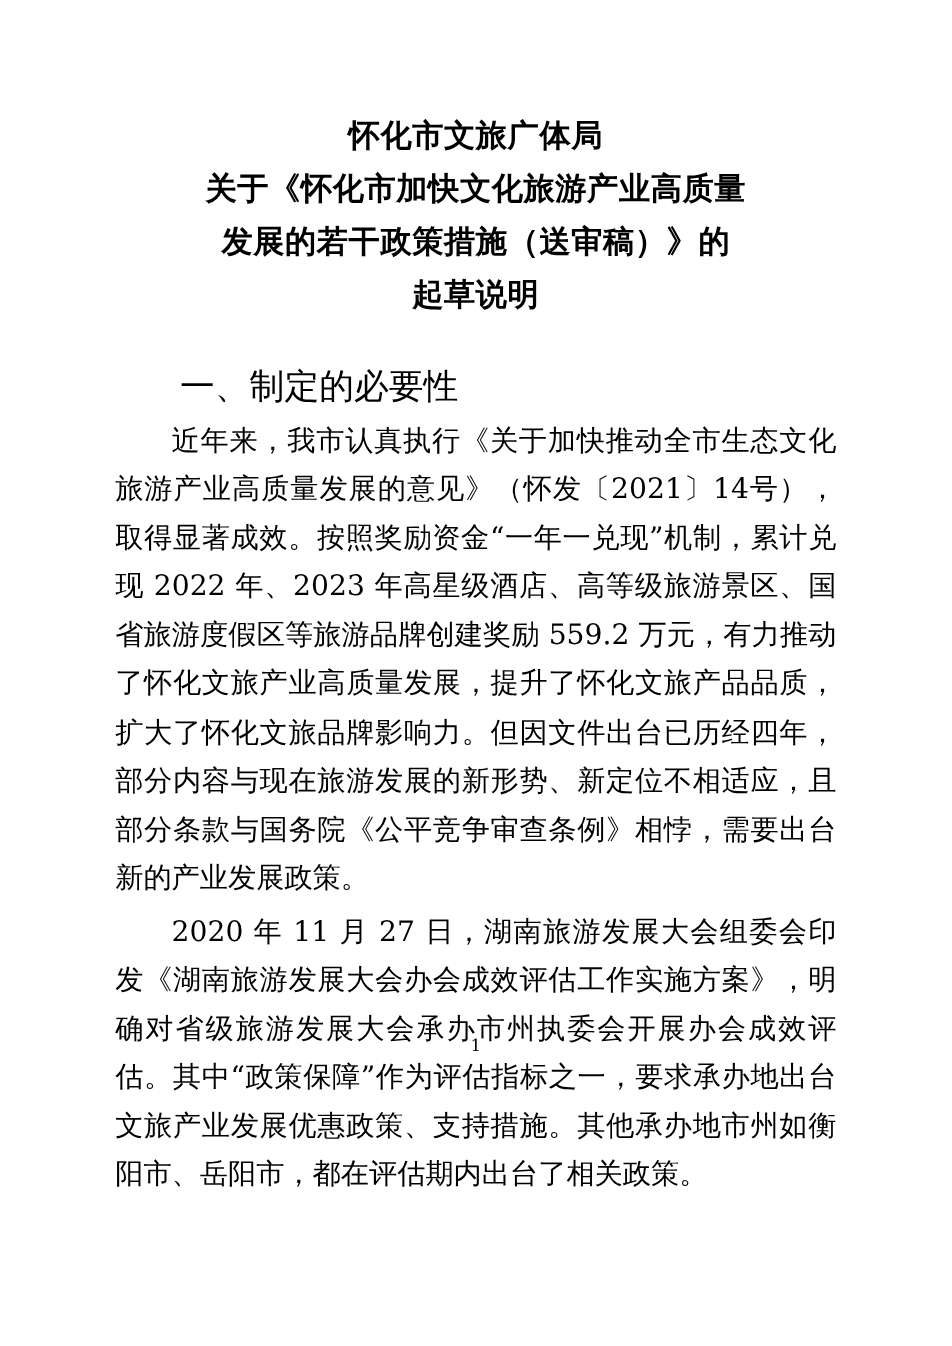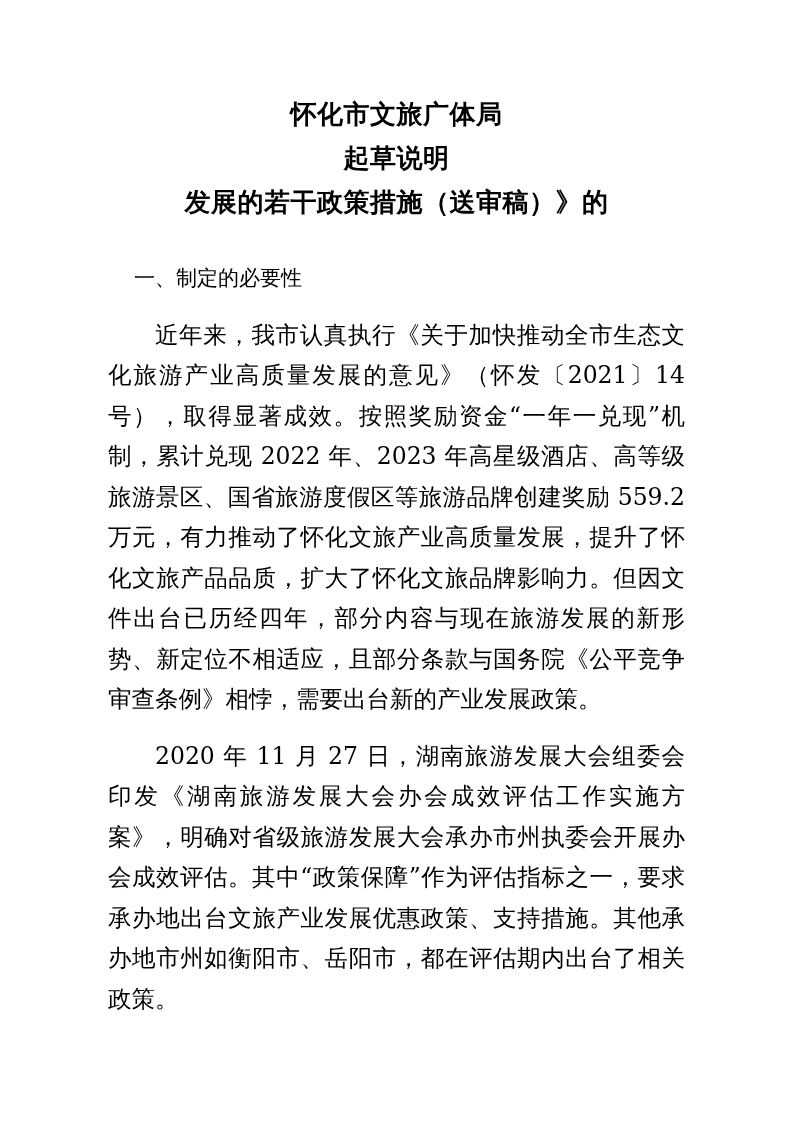--- a/index.html
+++ b/index.html
@@ -38,48 +38,49 @@
     margin-top: 14px;
     margin-bottom: 34px;
   }
   .body-text {
     font-size: 23.5px;
     line-height: 40.5px;
     text-align: justify;
     text-justify: inter-ideograph;
   }
   .para {
-    margin: 16px;
+    margin: 4px;
     text-indent: 2em;
   }
   .section-heading {
     margin: 0;
     text-indent: 2em;
-    font-size: 21px;
+    font-size: 29px;
     line-height: 40.5px;
   }
   .page-number {
     position: absolute;
     bottom: 58px;
     left: 0;
     width: 793px;
     text-align: center;
     font-size: 14px;
     font-family: "DejaVu Serif", "Liberation Serif", serif;
   }
 </style>
 </head>
 <body>
 
 <div class="page">
 
   <div class="doc-title title-block">
     <span class="line">怀化市文旅广体局</span>
+    <span class="line">关于《怀化市加快文化旅游产业高质量</span>
+    <span class="line">发展的若干政策措施（送审稿）》的</span>
     <span class="line">起草说明</span>
-    <span class="line">发展的若干政策措施（送审稿）》的</span>
   </div>
 
   <div class="body-text">
     <p class="section-heading">一、制定的必要性</p>
     <p class="para">近年来，我市认真执行《关于加快推动全市生态文化旅游产业高质量发展的意见》（怀发〔2021〕14号），取得显著成效。按照奖励资金“一年一兑现”机制，累计兑现 2022 年、2023 年高星级酒店、高等级旅游景区、国省旅游度假区等旅游品牌创建奖励 559.2 万元，有力推动了怀化文旅产业高质量发展，提升了怀化文旅产品品质，扩大了怀化文旅品牌影响力。但因文件出台已历经四年，部分内容与现在旅游发展的新形势、新定位不相适应，且部分条款与国务院《公平竞争审查条例》相悖，需要出台新的产业发展政策。</p>
     <p class="para">2020 年 11 月 27 日，湖南旅游发展大会组委会印发《湖南旅游发展大会办会成效评估工作实施方案》，明确对省级旅游发展大会承办市州执委会开展办会成效评估。其中“政策保障”作为评估指标之一，要求承办地出台文旅产业发展优惠政策、支持措施。其他承办地市州如衡阳市、岳阳市，都在评估期内出台了相关政策。</p>
   </div>
 
   <div class="page-number">1</div>
 </div>

